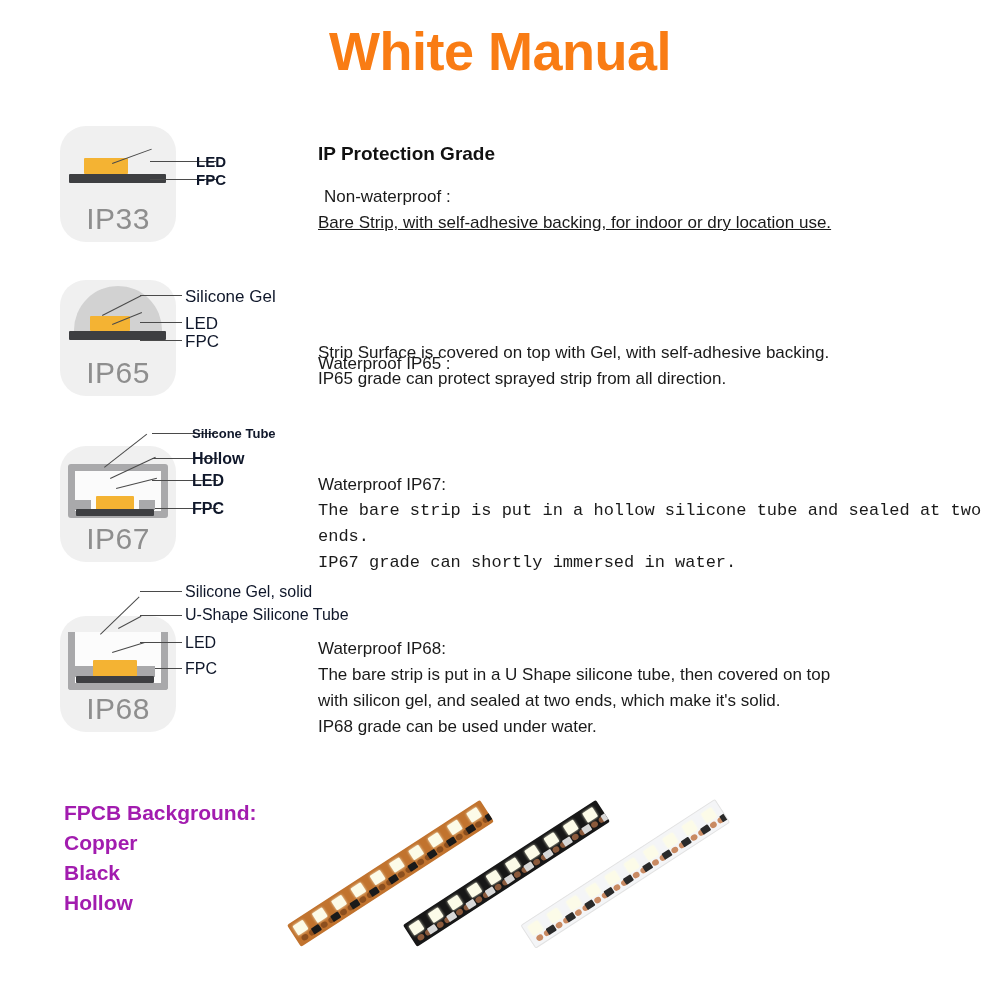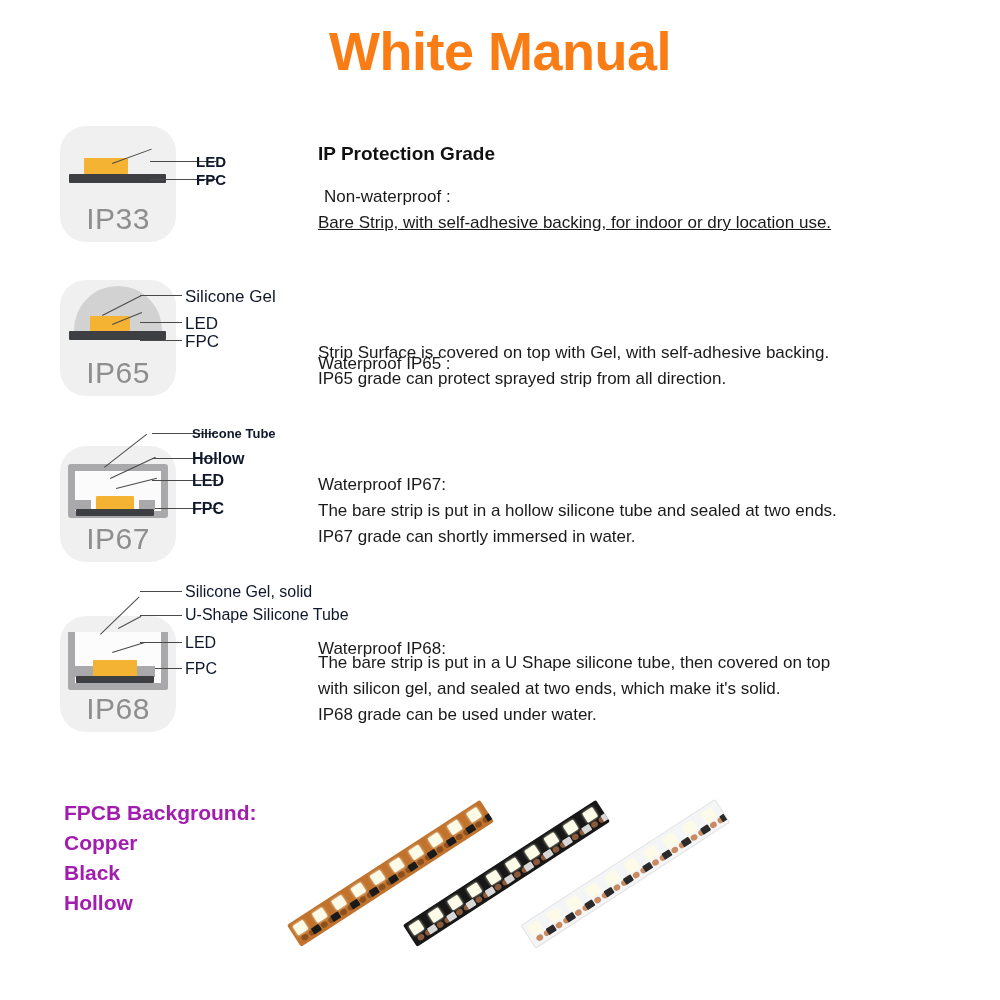--- a/index.html
+++ b/index.html
@@ -260,21 +260,21 @@
   <div class="leader" style="left:152px; top:22px; width:66px;"></div>
   <div class="leader" style="left:110px; top:42px; width:50px; transform:rotate(-25deg);"></div>
   <div class="leader" style="left:152px; top:44px; width:66px;"></div>
   <div class="leader" style="left:116px; top:52px; width:42px; transform:rotate(-14deg);"></div>
   <div class="leader" style="left:152px; top:72px; width:66px;"></div>
   <div class="callout bold" style="left:192px; top:-9px; font-size:13px;">Silicone Tube</div>
   <div class="callout bold" style="left:192px; top:15px; font-size:16px;">Hollow</div>
   <div class="callout bold" style="left:192px; top:37px; font-size:16px;">LED</div>
   <div class="callout bold" style="left:192px; top:65px; font-size:16px;">FPC</div>
   <div class="para" style="left:318px; top:36px;">Waterproof IP67:</div>
-  <div class="para" style="left:318px; top:62px;">The bare strip is put in a hollow silicone tube and sealed at two ends.
+  <div class="para" style="left:318px; top:62px;font-family:Liberation Mono, monospace;">The bare strip is put in a hollow silicone tube and sealed at two ends.
 IP67 grade can shortly immersed in water.</div>
 </div>
 
 <div class="ip-row" id="row-ip68">
   <div class="tile" style="top:20px;">
     <div id="ip68-u"></div>
     <div id="ip68-pad-l"></div>
     <div id="ip68-pad-r"></div>
     <div class="led" id="ip68-led"></div>
     <div class="fpc" id="ip68-fpc"></div>
@@ -285,21 +285,21 @@
   <div class="leader" style="left:140px; top:19px; width:42px;"></div>
   <div class="leader" style="left:118px; top:32px; width:26px; transform:rotate(-28deg);"></div>
   <div class="leader" style="left:140px; top:46px; width:42px;"></div>
   <div class="leader" style="left:112px; top:56px; width:34px; transform:rotate(-17deg);"></div>
   <div class="leader" style="left:140px; top:72px; width:42px;"></div>
   <div class="callout" style="left:185px; top:-12px; font-size:16px;">Silicone Gel, solid</div>
   <div class="callout" style="left:185px; top:11px; font-size:16px;">U-Shape Silicone Tube</div>
   <div class="callout" style="left:185px; top:39px; font-size:16px;">LED</div>
   <div class="callout" style="left:185px; top:65px; font-size:16px;">FPC</div>
   <div class="para" style="left:318px; top:40px;">Waterproof IP68:</div>
-  <div class="para" style="left:318px; top:54px;">The bare strip is put in a U Shape silicone tube, then covered on top
+  <div class="para" style="left:318px; top:66px;">The bare strip is put in a U Shape silicone tube, then covered on top
 with silicon gel, and sealed at two ends, which make it's solid.
 IP68 grade can be used under water.</div>
 </div>
 
 <div class="fpcb-text" style="left:64px; top:798px;">FPCB Background:</div>
 <div class="fpcb-text" style="left:64px; top:828px;">Copper</div>
 <div class="fpcb-text" style="left:64px; top:858px;">Black</div>
 <div class="fpcb-text" style="left:64px; top:888px;">Hollow</div>
 
 <div id="strips">

